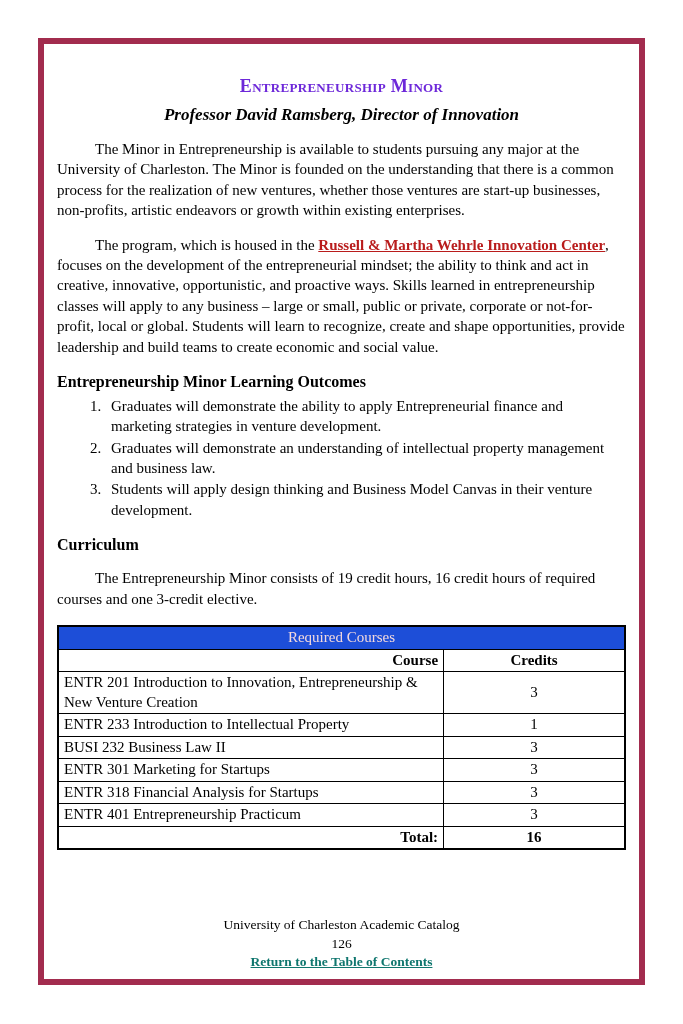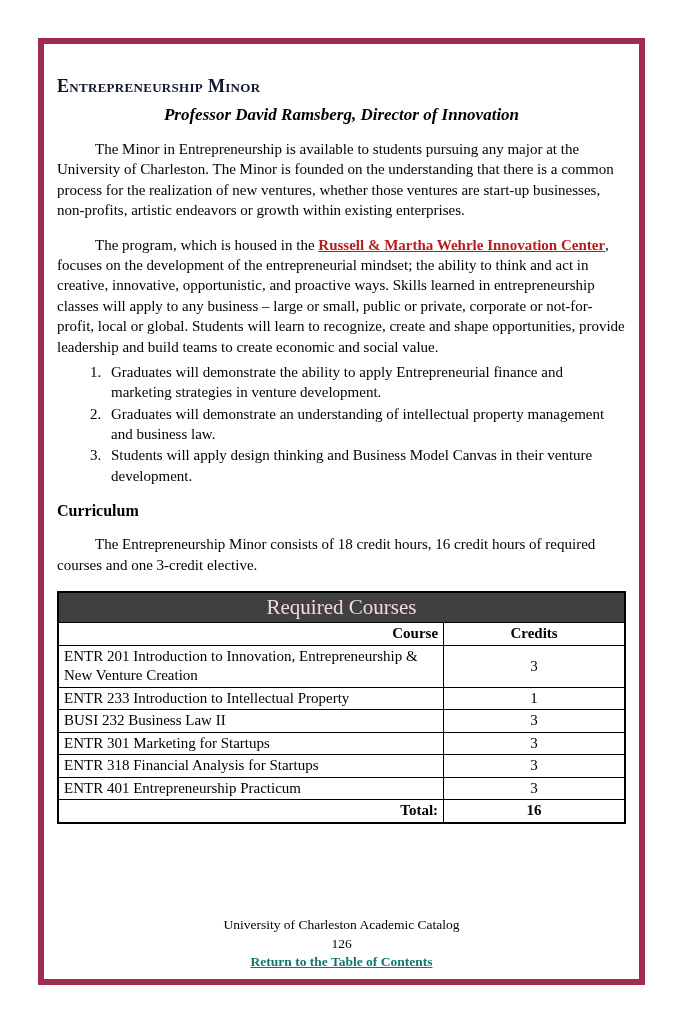--- a/index.html
+++ b/index.html
@@ -17,25 +17,26 @@
     left: 38px;
     top: 38px;
     width: 607px;
     height: 947px;
     border: 6px solid #A22C4E;
     box-sizing: border-box;
     padding: 0 13px;
   }
   .doc-title {
     margin-top: 32px;
+    text-align: center;
     font-weight: bold;
     font-variant: small-caps;
     font-size: 18px;
     letter-spacing: 0.3px;
-    color: #0f172a;
+    color: #6d28d9;
   }
   .doc-subtitle {
     margin-top: 8px;
     text-align: center;
     font-weight: bold;
     font-style: italic;
     font-size: 17px;
   }
   p.body-par {
     margin: 14px 0 0 0;
@@ -69,25 +70,25 @@
     border: 2px solid #000000;
     font-size: 15px;
   }
   table.courses td, table.courses th {
     border: 1px solid #000000;
     padding: 1px 5px;
     line-height: 1.3;
     vertical-align: middle;
   }
   .table-caption-cell {
-    background: #404040;
+    background: #1d4ed8;
     color: #F2D9DE;
     text-align: center;
     font-weight: normal;
-    font-size: 21px;
+    font-size: 15px;
   }
   .col-header { text-align: right; font-weight: bold; }
   .credits-cell { text-align: center; width: 32%; }
   .total-label-cell { text-align: right; font-weight: bold; margin-left: 20px; }
   .total-value-cell { text-align: center; font-weight: bold; }
   .page-footer {
     position: absolute;
     left: 0;
     bottom: 8px;
     width: 100%;
@@ -110,30 +111,31 @@
 
     <div class="doc-title">Entrepreneurship Minor</div>
 
     <div class="doc-subtitle">Professor David Ramsberg, Director of Innovation</div>
 
     <p class="body-par">The Minor in Entrepreneurship is available to students pursuing any major at the University of Charleston. The Minor is founded on the understanding that there is a common process for the realization of new ventures, whether those ventures are start-up businesses, non-profits, artistic endeavors or growth within existing enterprises.</p>
 
     <p class="body-par"><span>The program, which is housed in the </span><a href="#" class="inline-link">Russell &amp; Martha Wehrle Innovation Center</a><span>, focuses on the development of the entrepreneurial mindset; the ability to think and act in creative, innovative, opportunistic, and proactive ways. Skills learned in entrepreneurship classes will apply to any business – large or small, public or private, corporate or not-for-profit, local or global. Students will learn to recognize, create and shape opportunities, provide leadership and build teams to create economic and social value.</span></p>
 
 
+    <h2 class="section-heading">Entrepreneurship Minor Learning Outcomes</h2>
 
     <ol class="outcomes-list">
       <li>Graduates will demonstrate the ability to apply Entrepreneurial finance and marketing strategies in venture development.</li>
       <li>Graduates will demonstrate an understanding of intellectual property management and business law.</li>
       <li>Students will apply design thinking and Business Model Canvas in their venture development.</li>
     </ol>
 
     <h2 class="section-heading">Curriculum</h2>
 
-    <p class="body-par">The Entrepreneurship Minor consists of 18 credit hours, 16 credit hours of required courses and one 3-credit elective.</p>
+    <p class="body-par">The Entrepreneurship Minor consists of 19 credit hours, 16 credit hours of required courses and one 3-credit elective.</p>
 
     <table class="courses">
       <tbody>
         <tr>
           <td class="table-caption-cell" colspan="2">Required Courses</td>
         </tr>
         <tr>
           <th class="col-header">Course</th>
           <th class="col-header credits-cell">Credits</th>
         </tr>

